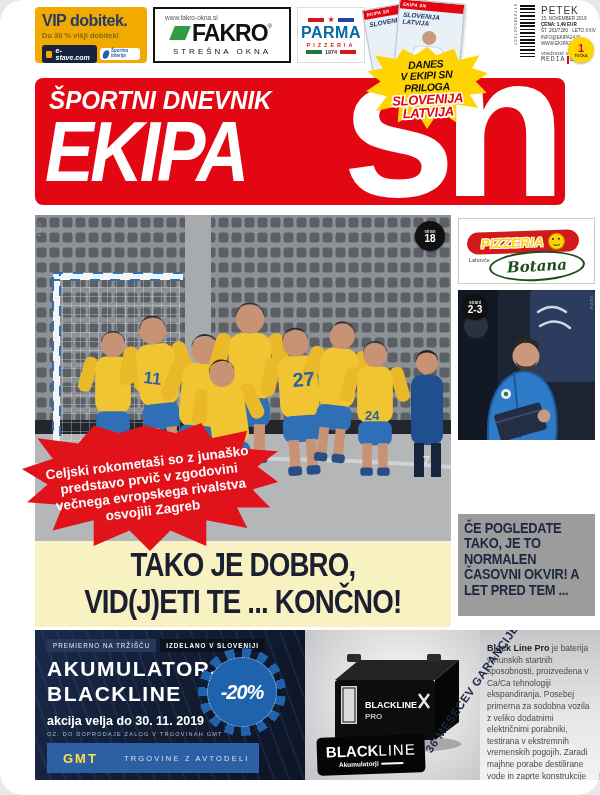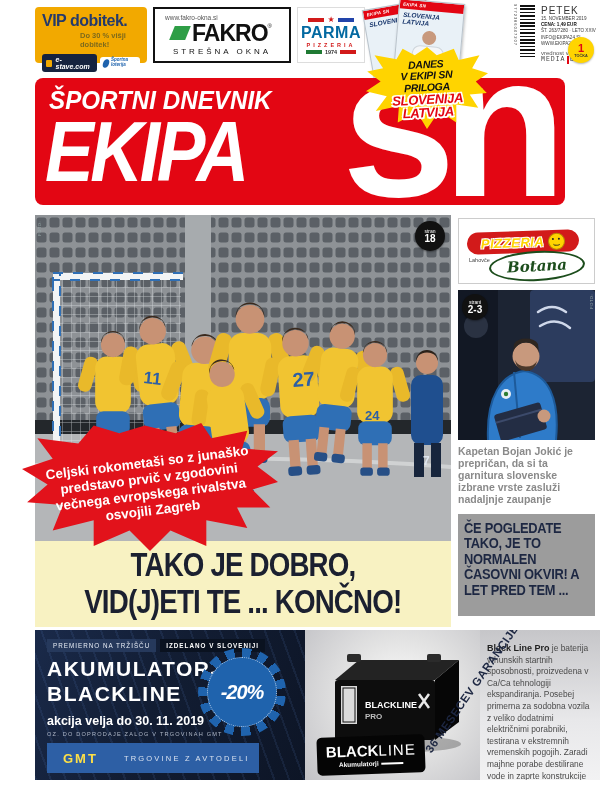--- a/index.html
+++ b/index.html
@@ -1,23 +1,23 @@
 <!DOCTYPE html>
 <html><head>
 <meta charset="utf-8">
 <style>
   html,body{margin:0;padding:0;background:#e8e8e8;}
   .page{position:relative;width:600px;height:795px;background:#ffffff;
-        font-family:"Liberation Sans",sans-serif;overflow:hidden;margin:0 auto;}
+        font-family:"Liberation Sans",sans-serif;overflow:hidden;margin:0 auto;border-radius:23px;}
   .abs{position:absolute;}
 
   
   .vip{left:35px;top:7px;width:112px;height:56px;background:#f2a900;border-radius:4px;padding:5px 7px;box-sizing:border-box;}
   .vip-title{font-size:16px;font-weight:900;color:#243a6b;letter-spacing:-0.5px;}
-  .vip-sub{font-size:7.5px;font-weight:700;color:#7d6a1c;margin-top:1px;margin-left:38px;}
+  .vip-sub{font-size:7.5px;font-weight:700;color:#7d6a1c;margin-top:1px;}
   .vip-row{display:flex;gap:3px;margin-top:5px;align-items:center;}
   .estave{background:#16233f;border-radius:3px;color:#fff;font-size:7px;font-weight:700;font-style:italic;
           padding:2px 4px;display:flex;align-items:center;gap:3px;}
   .estave-ic{width:7px;height:7px;background:#f2a900;border-radius:1px;}
   .loterija{background:#fff;border-radius:3px;padding:1px 3px;display:flex;align-items:center;gap:2px;}
   .lot-ic{width:6px;height:9px;background:#1f63ad;border-radius:60% 40% 60% 40%;transform:rotate(12deg);}
   .lot-tx{font-size:4.5px;font-weight:700;font-style:italic;color:#1f63ad;line-height:1.05;width:26px;}
 
   .fakro{left:153px;top:7px;width:138px;height:56px;background:#fff;border:2px solid #111;box-sizing:border-box;
          display:flex;flex-direction:column;align-items:center;justify-content:center;}
@@ -370,21 +370,20 @@
         <path d="M-9,-16 a12,10 0 0,0 22,1 q-2,10 -11,10 q-9,0 -11,-11 z" fill="#4a382b"></path>
       </g>
     </svg>
     <div class="strani-badge badge">
       <span class="badge-s">strani</span>
       <span class="badge-n">2-3</span>
     </div>
     <div class="abs credit-v" style="right:1px;top:4px;">FOTO:</div>
   </div>
 
-  <div class="abs caption">Kapetan Bojan Jokić je prepričan, da si ta garnitura slovenske izbrane vrste zasluži nadaljnje zaupanje</div>
 
   <div class="abs quote">
     <div class="quote-tx">ČE POGLEDATE TAKO, JE TO NORMALEN ČASOVNI OKVIR! A LET PRED TEM ...</div>
   </div>
 
   <div class="abs ad">
     <div class="ad-navy"></div>
     <div class="ad-silver"></div>
     <div class="ad-right"></div>
 

